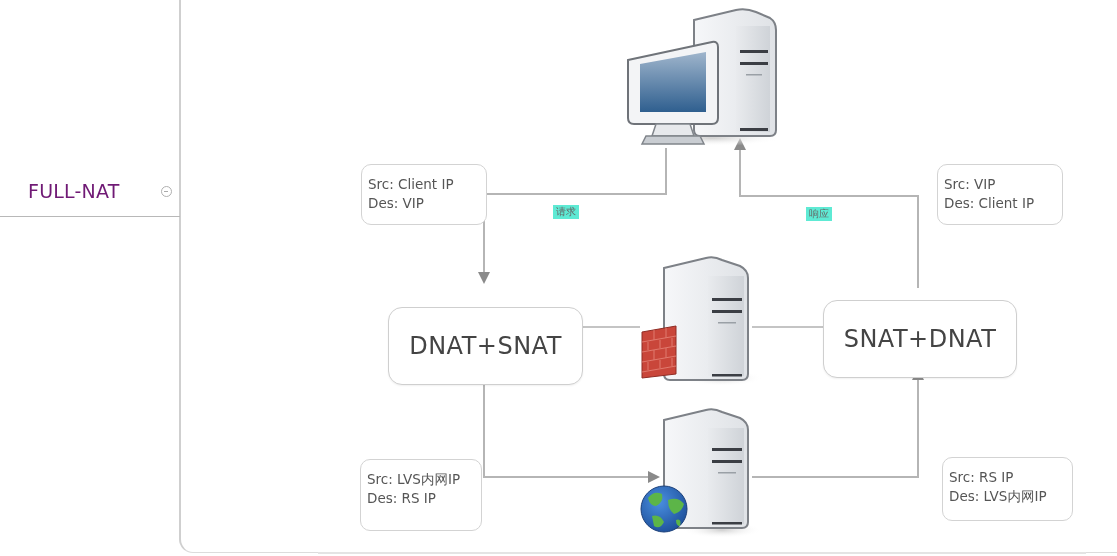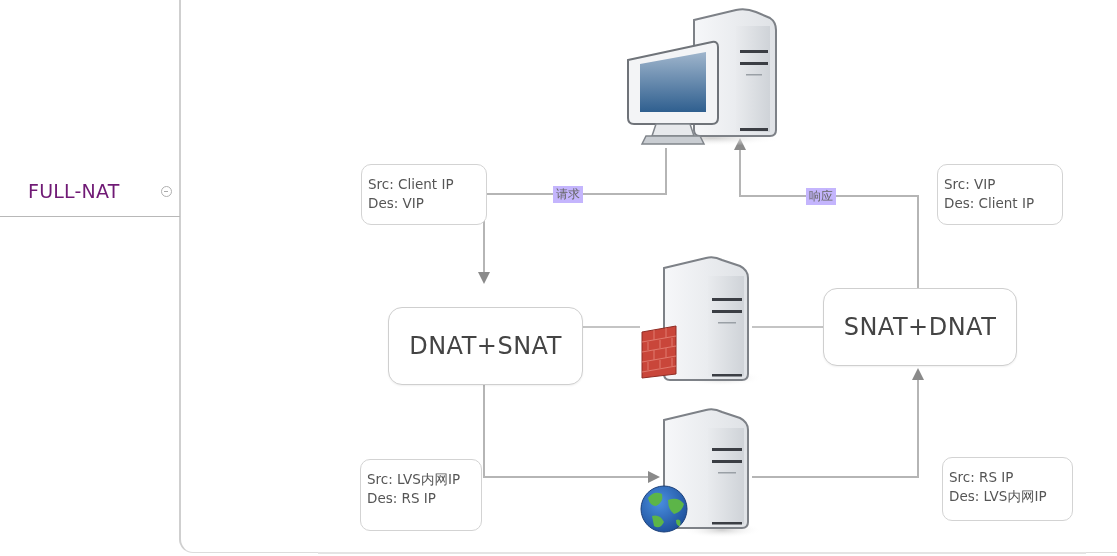--- a/index.html
+++ b/index.html
@@ -19,32 +19,32 @@
 
   
   svg#diagram { position: absolute; left: 0; top: 0; width: 1117px; height: 556px; }
 
   
   .nat-box { position: absolute; background: #fff; border: 1.5px solid #cfcfcf; border-radius: 14px;
              box-sizing: border-box; display: flex; align-items: center; justify-content: center;
              font-size: 24px; color: #444; letter-spacing: 0.5px;
              box-shadow: 0 1px 2px rgba(0,0,0,0.06); }
   #nat-left { left: 388px; top: 288px; width: 195px; height: 78px; margin-top: 19px; }
-  #nat-right { left: 823px; top: 288px; width: 194px; height: 78px; }
+  #nat-right { left: 823px; top: 300px; width: 194px; height: 78px; }
 
   .ip-note { position: absolute; background: #fff; border: 1.5px solid #d3d3d3; border-radius: 10px;
              box-sizing: border-box; padding: 10px 6px 0 6px; font-size: 13.5px; line-height: 19px; color: #555;
              white-space: nowrap; margin-left: 12px; }
   .ip-note span { display: block; }
   #note-tl { left: 349px; top: 164px; width: 126px; height: 61px; }
   #note-tr { left: 925px; top: 164px; width: 126px; height: 61px; }
   #note-bl { left: 348px; top: 459px; width: 122px; height: 72px; }
   #note-br { left: 930px; top: 457px; width: 131px; height: 64px; }
 
-  .edge-label { position: absolute; background: #c4b5fd; padding: 0 3px; font-size: 12px; color: #666; }
+  .edge-label { position: absolute; background: #5eead4; padding: 0 3px; font-size: 10px; color: #666; margin-top: 19px; }
   #label-request { left: 553px; top: 186px; }
   #label-response { left: 806px; top: 188px; }
 </style>
 </head>
 <body>
 
 <div class="abs" id="frame"></div>
 <div class="abs" id="bottom-rule"></div>
 <div class="abs" id="branch-label">FULL-NAT</div>
 <div class="abs" id="branch-underline"></div>

